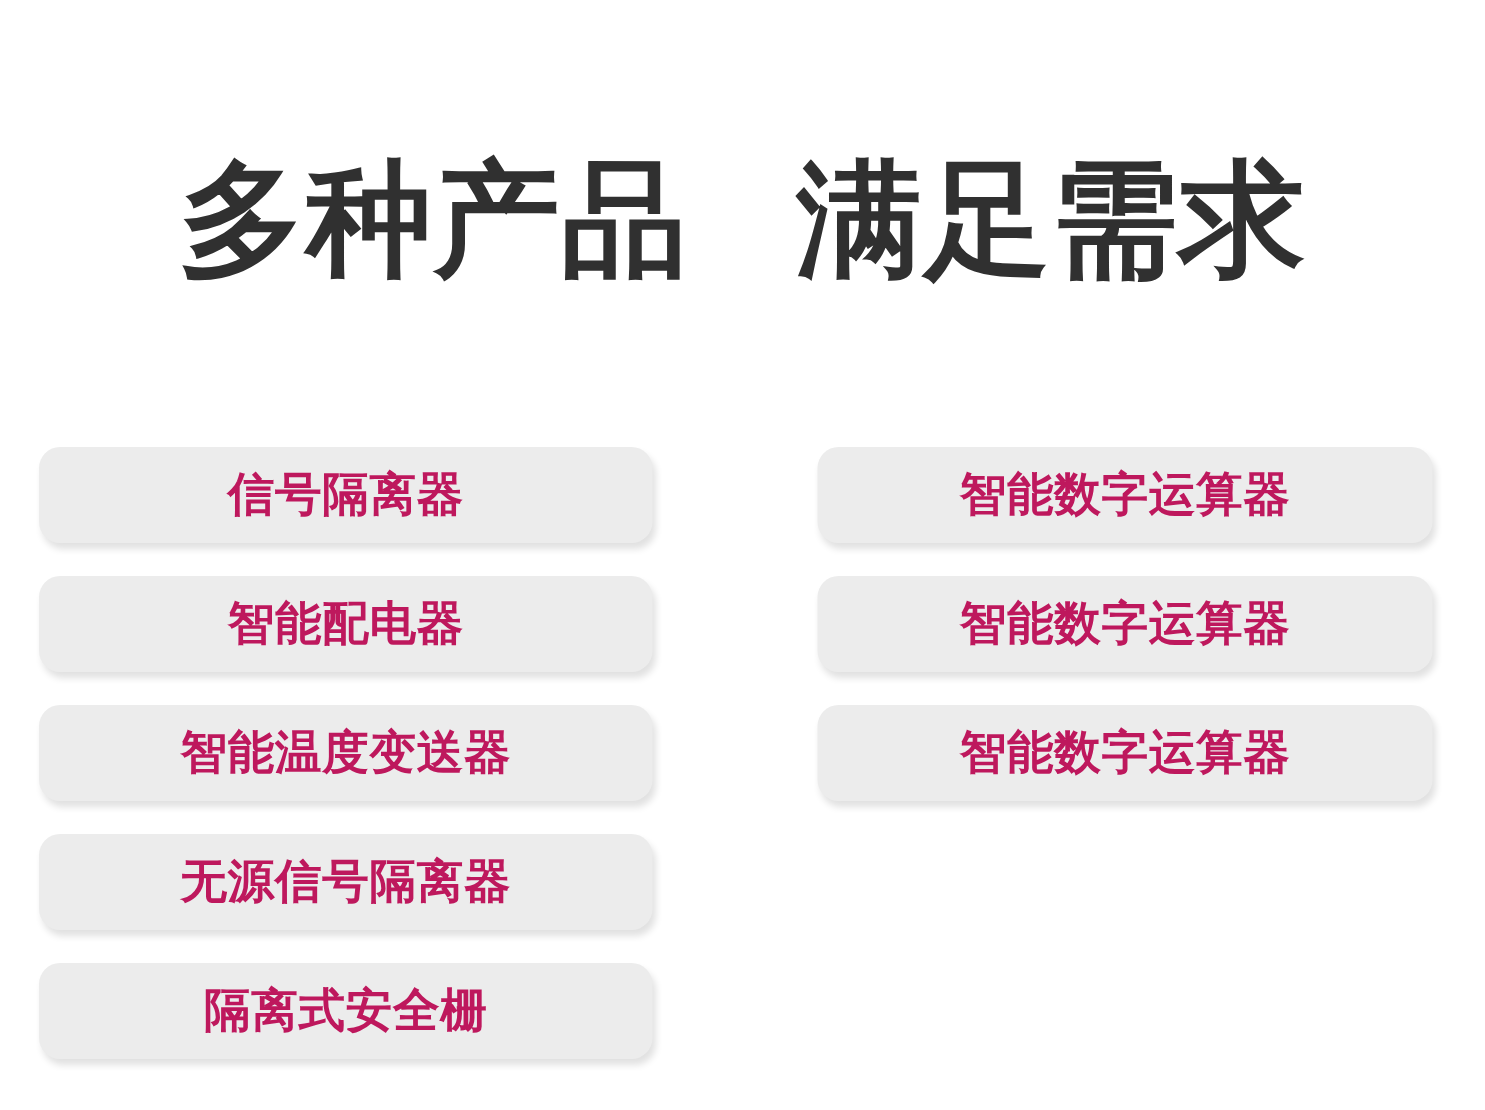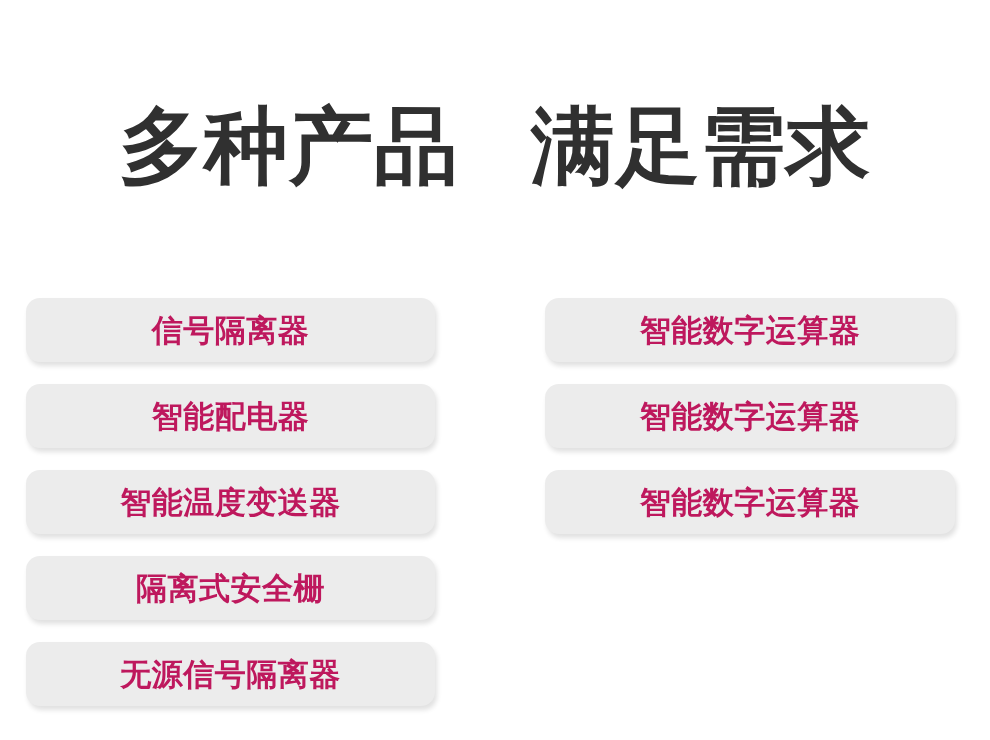--- a/index.html
+++ b/index.html
@@ -116,24 +116,24 @@
       <div class="card">
         <span class="card-label">信号隔离器</span>
       </div>
       <div class="card">
         <span class="card-label">智能配电器</span>
       </div>
       <div class="card">
         <span class="card-label">智能温度变送器</span>
       </div>
       <div class="card">
-        <span class="card-label">隔离式安全栅</span>
+        <span class="card-label">无源信号隔离器</span>
       </div>
       <div class="card">
-        <span class="card-label">无源信号隔离器</span>
+        <span class="card-label">隔离式安全栅</span>
       </div>
     </div>
 
     <div class="column column-right">
       <div class="card">
         <span class="card-label">智能数字运算器</span>
       </div>
       <div class="card">
         <span class="card-label">智能数字运算器</span>
       </div>

